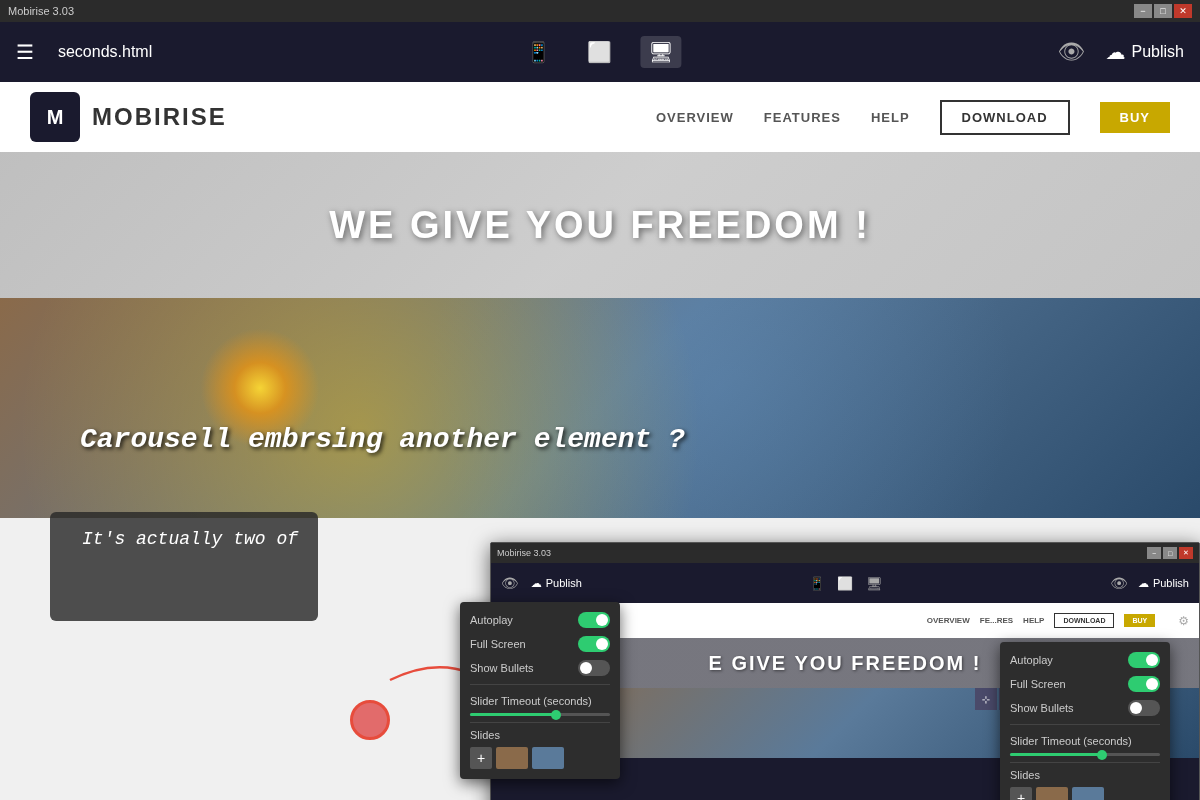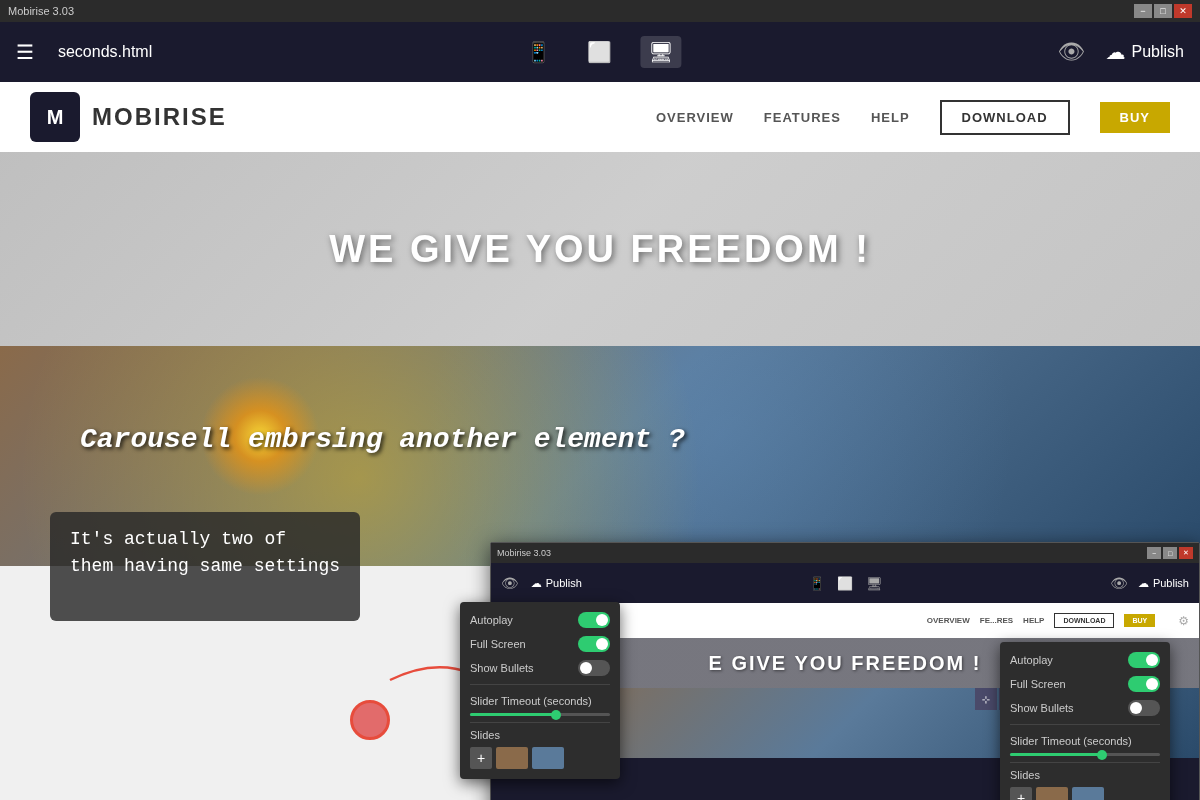--- a/index.html
+++ b/index.html
@@ -185,21 +185,21 @@
       font-size: 13px;
       font-weight: 700;
       letter-spacing: 1px;
       cursor: pointer;
       color: white;
     }
 
     
     .hero-slider {
       position: relative;
-      height: 194px;
+      height: 146px;
       background: linear-gradient(rgba(200,200,200,0.5), rgba(200,200,200,0.5)), #ccc;
       display: flex;
       align-items: center;
       justify-content: center;
       overflow: hidden;
     }
     .hero-bg {
       position: absolute;
       top: 0; left: 0; right: 0; bottom: 0;
       background: linear-gradient(135deg, #b8b8b8 0%, #d0d0d0 50%, #c0c0c0 100%);
@@ -270,21 +270,23 @@
       left: 50px;
       background: rgba(40,40,40,0.82);
       border-radius: 6px;
       padding: 14px 20px;
       max-width: 520px;
     }
     .explanation-text {
       font-family: 'Courier New', monospace;
       font-size: 18px;
       color: white;
+      font-style: italic;
       line-height: 1.5;
+      margin-left: 12px;
     }
 
     
     .second-window {
       position: absolute;
       top: 460px;
       left: 490px;
       width: 710px;
       height: 340px;
       background: #1a1a2e;
@@ -631,21 +633,21 @@
 
   </div>
 
   <div class="annotation-overlay">
 
     <div class="carousel-question">Carousell embrsing another element ?</div>
 
     <div class="explanation-box">
       <div class="explanation-text">
         <span>It's actually two of</span><br>
-        <span>them having same settings</span><br>
+        <br>
         <br>
       </div>
     </div>
 
     <div class="red-circle"></div>
 
     <svg class="arrow-overlay" viewBox="0 0 150 80">
       <defs>
         <marker id="arrowhead" markerWidth="8" markerHeight="6" refX="8" refY="3" orient="auto">
           <polygon points="0 0, 8 3, 0 6" fill="#e74c3c"></polygon>

